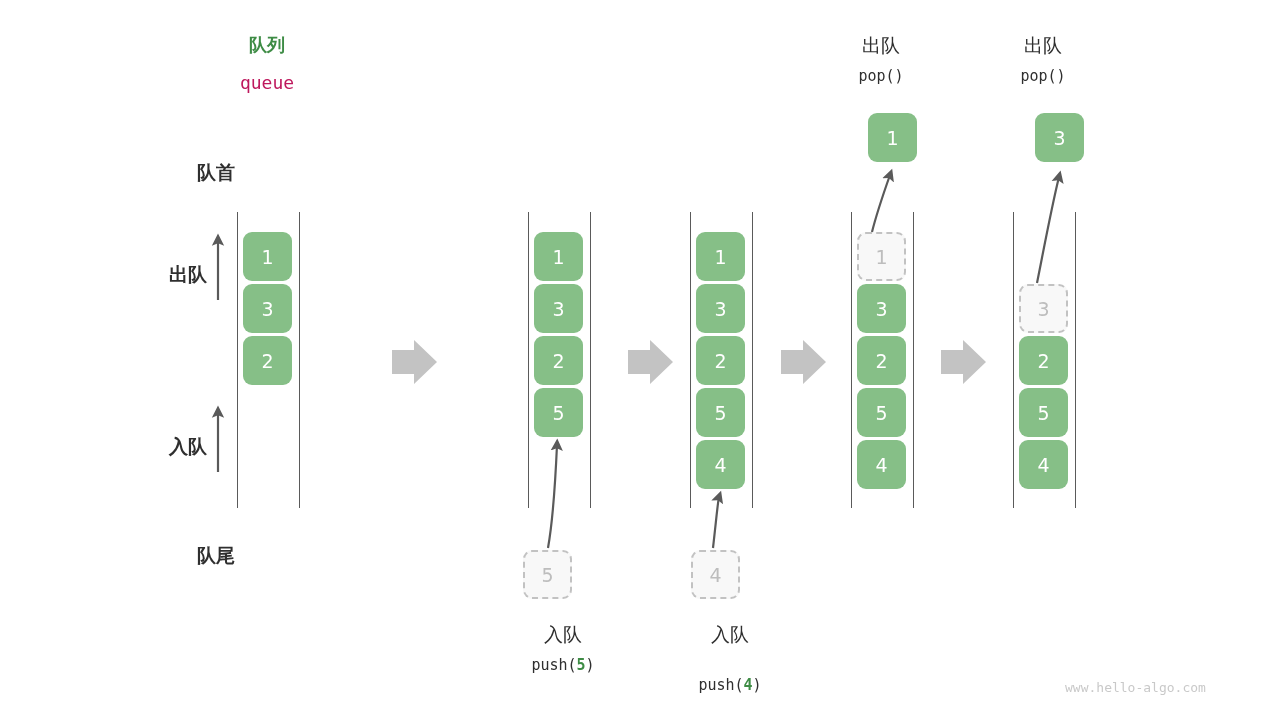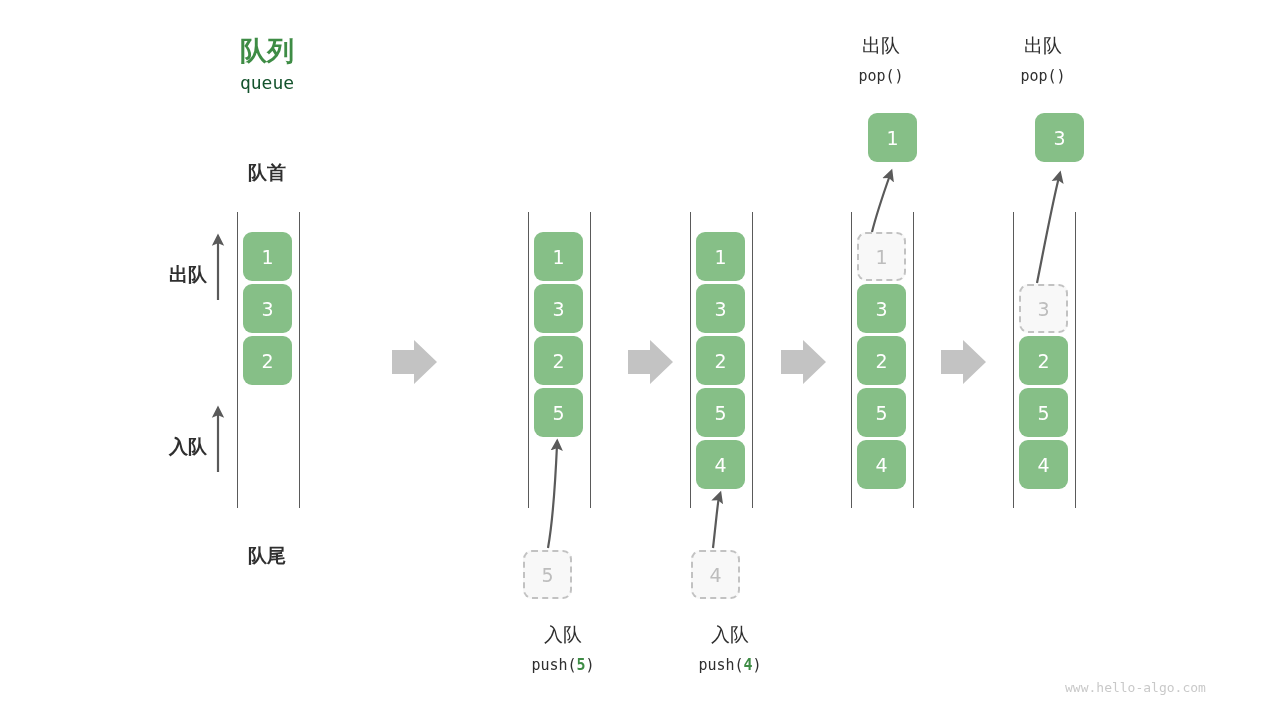--- a/index.html
+++ b/index.html
@@ -19,38 +19,38 @@
     width: 1280px;
     height: 720px;
     background: #ffffff;
   }
   .abs { position: absolute; }
 
   
   .title-cn {
     font-family: "DejaVu Sans", "Liberation Sans", sans-serif;
     font-weight: bold;
-    font-size: 27px;
+    font-size: 18px;
     color: #3e8c45;
     text-align: center;
     white-space: nowrap;
   }
   .title-en {
     font-family: "DejaVu Sans Mono", "Liberation Mono", monospace;
     font-size: 18px;
-    color: #14532d;
+    color: #be185d;
     text-align: center;
     white-space: nowrap;
   }
   .side-label {
     font-family: "DejaVu Sans", "Liberation Sans", sans-serif;
     font-weight: bold;
     font-size: 19px;
     color: #2f2f2f;
-    text-align: center;
+    text-align: left;
     white-space: nowrap;
   }
   .op-cn {
     font-family: "DejaVu Sans", "Liberation Sans", sans-serif;
     font-size: 19px;
     color: #2f2f2f;
     text-align: center;
     white-space: nowrap;
   }
   .op-code {
@@ -140,21 +140,21 @@
 
   <div class="rail" style="left:690px; top:212px; height:296px;"></div>
   <div class="rail" style="left:752px; top:212px; height:296px;"></div>
   <div class="block abs" style="left:696px; top:232px;">1</div>
   <div class="block abs" style="left:696px; top:284px;">3</div>
   <div class="block abs" style="left:696px; top:336px;">2</div>
   <div class="block abs" style="left:696px; top:388px;">5</div>
   <div class="block abs" style="left:696px; top:440px;">4</div>
   <div class="block ghost abs" style="left:691px; top:550px;">4</div>
   <div class="abs op-cn" style="left:655px; top:622px; width:150px;">入队</div>
-  <div class="abs op-code" style="left:655px; top:656px; width:150px;"><span>push(</span><span class="arg">4</span><span>)</span></div>
+  <div class="abs op-code" style="left:655px; top:676px; width:150px;"><span>push(</span><span class="arg">4</span><span>)</span></div>
 
   <div class="abs op-cn" style="left:806px; top:33px; width:150px;">出队</div>
   <div class="abs op-code" style="left:806px; top:67px; width:150px;">pop()</div>
   <div class="block abs" style="left:868px; top:113px;">1</div>
 
   <div class="rail" style="left:851px; top:212px; height:296px;"></div>
   <div class="rail" style="left:913px; top:212px; height:296px;"></div>
   <div class="block ghost abs" style="left:857px; top:232px;">1</div>
   <div class="block abs" style="left:857px; top:284px;">3</div>
   <div class="block abs" style="left:857px; top:336px;">2</div>

